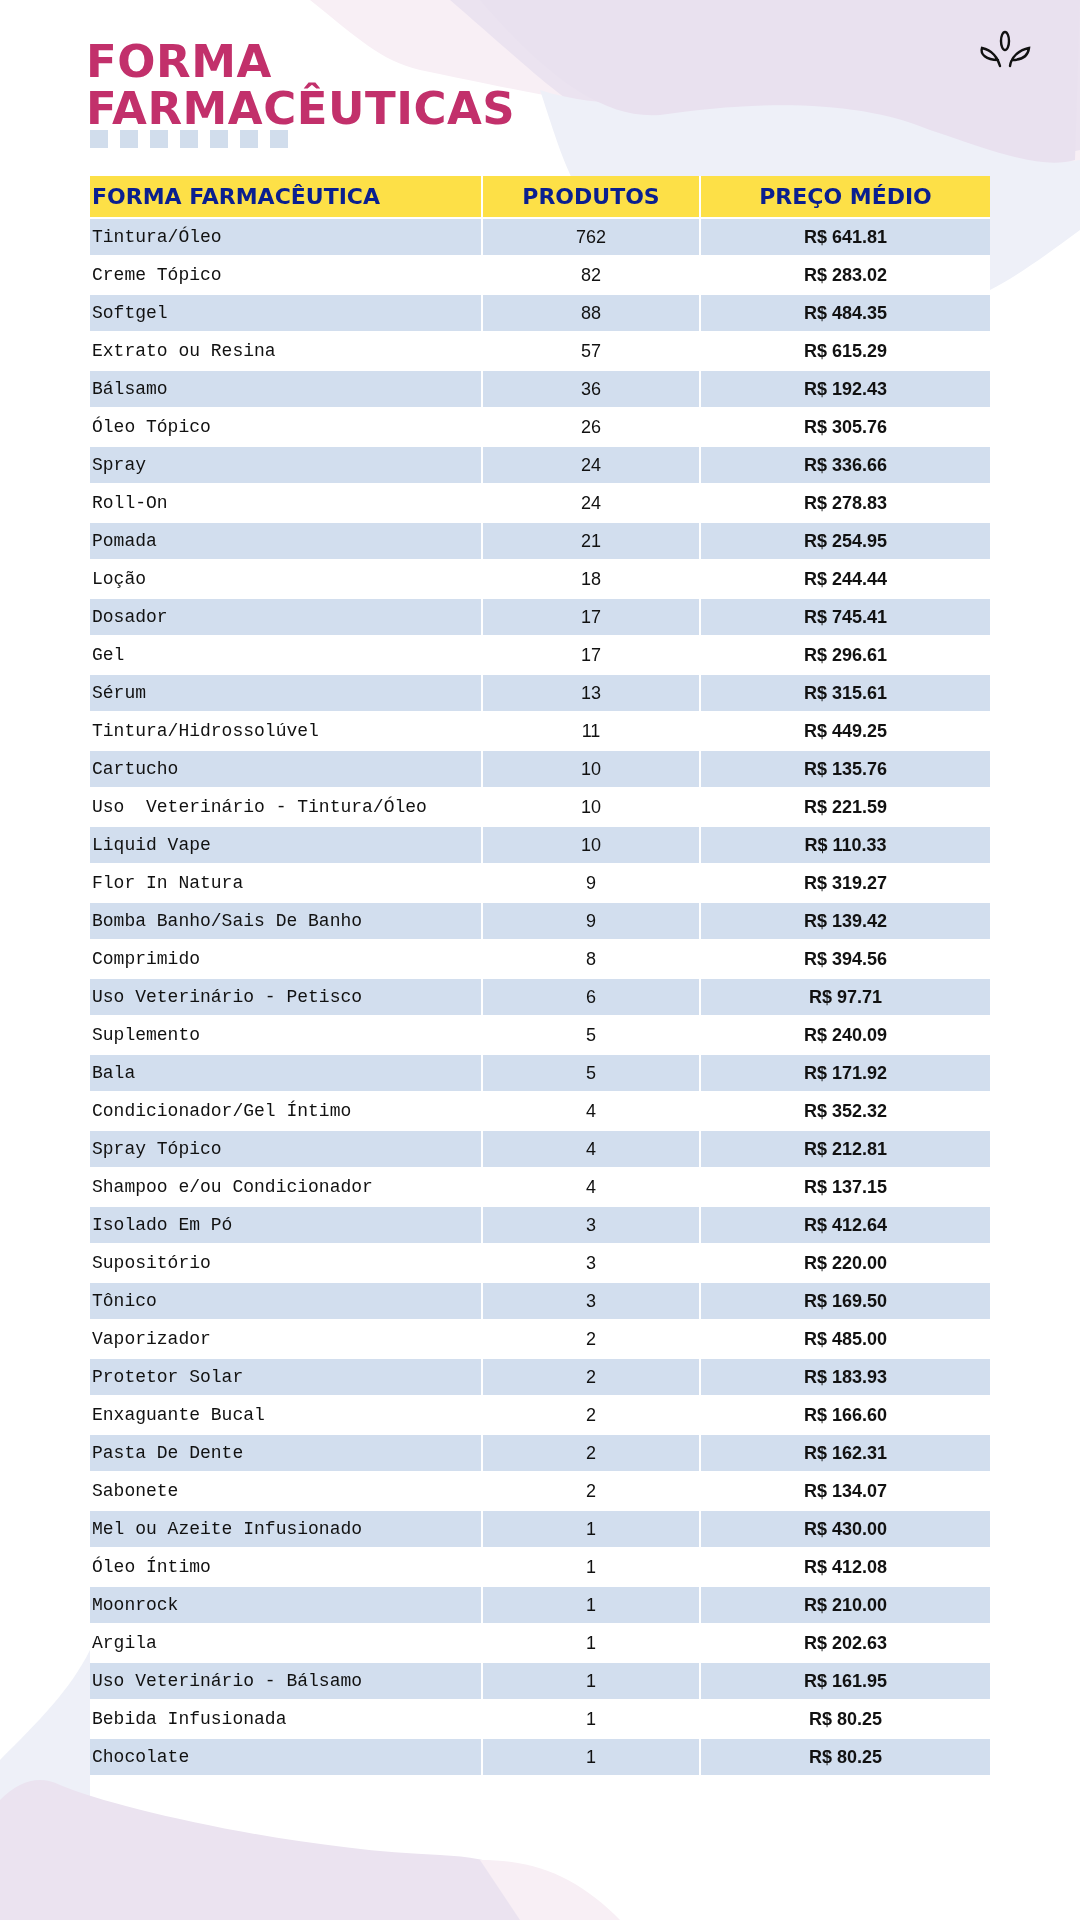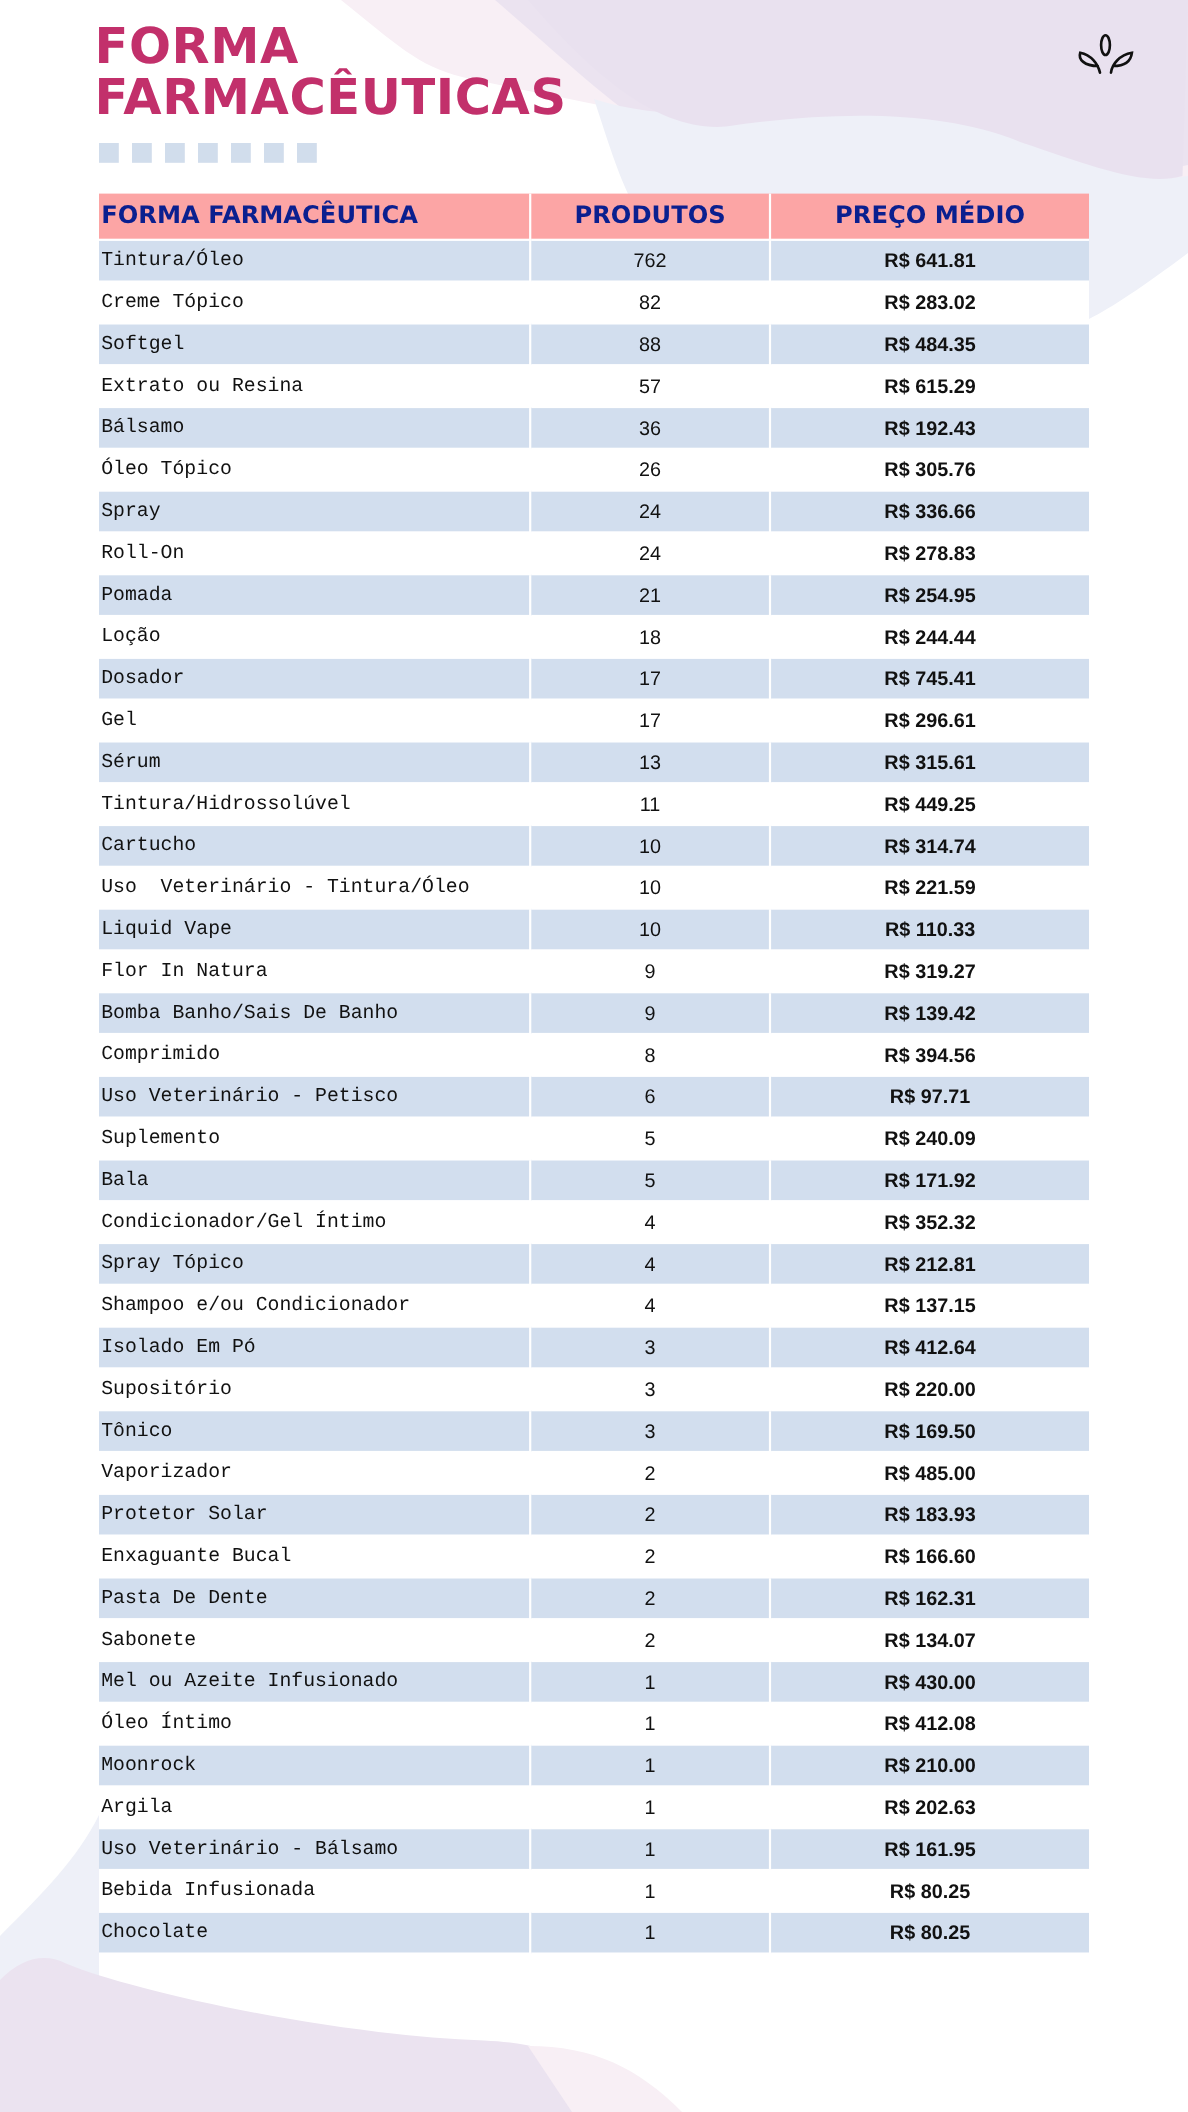--- a/index.html
+++ b/index.html
@@ -3,41 +3,41 @@
   <meta charset="utf-8">
   <style>
     * { margin: 0; padding: 0; box-sizing: border-box; }
     html, body { width: 1080px; height: 1920px; overflow: hidden; background: #ffffff; }
     body { position: relative; font-family: "Liberation Sans", sans-serif; }
 
     .bg-layer { position: absolute; inset: 0; z-index: 0; }
     .bg-layer svg { position: absolute; left: 0; top: 0; }
 
     .title {
-      position: absolute; left: 86px; top: 18px; z-index: 2;
+      position: absolute; left: 86px; top: 38px; z-index: 2;
       font-family: "DejaVu Sans", sans-serif; font-weight: bold;
       font-size: 45px; line-height: 47px; color: #c2306b;
       letter-spacing: 0.5px;
     }
     .title div { white-space: nowrap; }
 
     .squares { position: absolute; left: 90px; top: 130px; z-index: 2; display: flex; gap: 12px; }
     .squares span { width: 18px; height: 18px; background: #d1ddec; display: block; }
 
     .leaf-icon { position: absolute; left: 978px; top: 30px; width: 54px; height: 40px; z-index: 2; }
 
     table.data {
       position: absolute; left: 90px; top: 176px; z-index: 2;
       width: 900px; border-collapse: collapse; table-layout: fixed;
     }
     table.data col.c1 { width: 392px; }
     table.data col.c2 { width: 218px; }
     table.data col.c3 { width: 290px; }
     table.data th {
-      background: #fca5a5; color: #0a1f8f; height: 42px;
+      background: #fde047; color: #0a1f8f; height: 42px;
       font-family: "DejaVu Sans", sans-serif; font-weight: bold; font-size: 22px;
       border-right: 2px solid #ffffff; border-bottom: 2px solid #ffffff;
     }
     table.data th:first-child { text-align: left; padding-left: 2px; }
     table.data th:last-child { border-right: none; }
     table.data td {
       height: 38px; font-size: 18px; color: #111111;
       border-right: 2px solid #ffffff; border-bottom: 2px solid #ffffff;
       text-align: center; white-space: pre;
     }
@@ -166,21 +166,21 @@
         <td>R$ 315.61</td>
       </tr>
       <tr>
         <td>Tintura/Hidrossolúvel</td>
         <td>11</td>
         <td>R$ 449.25</td>
       </tr>
       <tr>
         <td>Cartucho</td>
         <td>10</td>
-        <td>R$ 314.74</td>
+        <td>R$ 135.76</td>
       </tr>
       <tr>
         <td>Uso  Veterinário - Tintura/Óleo</td>
         <td>10</td>
         <td>R$ 221.59</td>
       </tr>
       <tr>
         <td>Liquid Vape</td>
         <td>10</td>
         <td>R$ 110.33</td>

